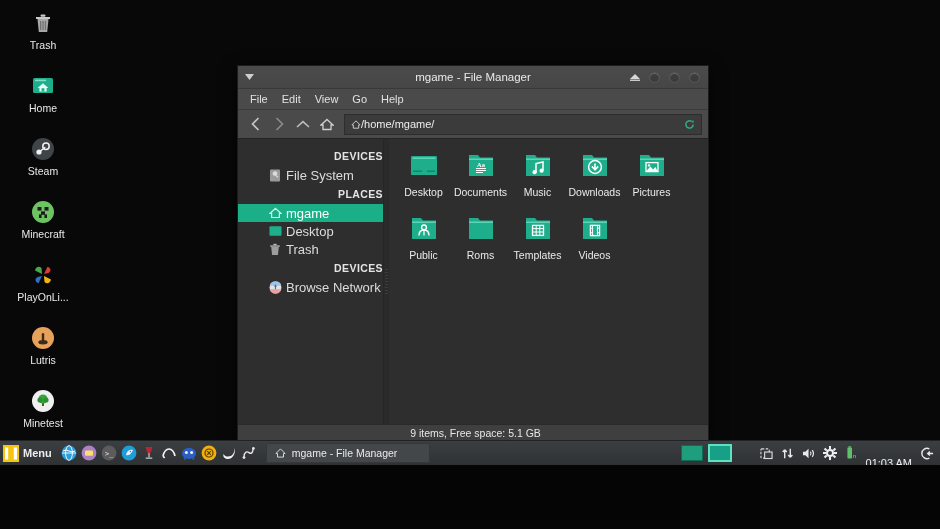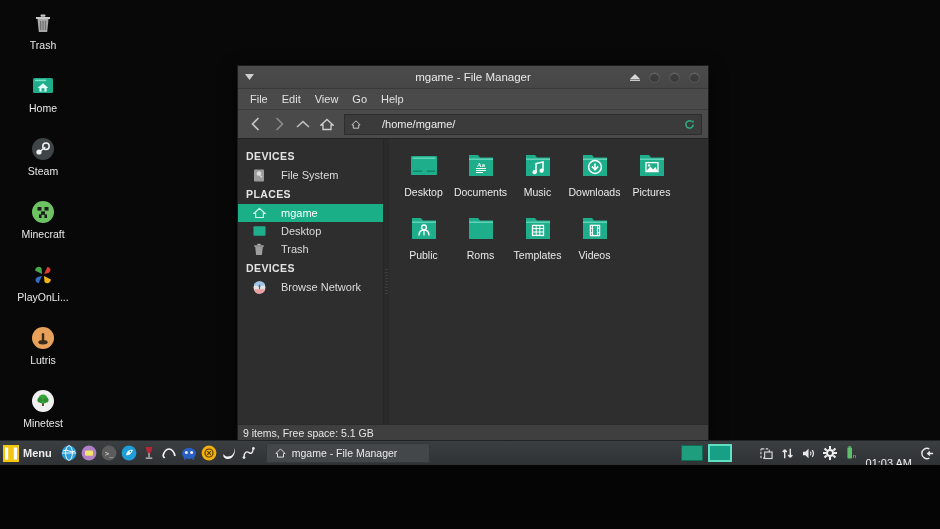--- a/index.html
+++ b/index.html
@@ -59,57 +59,57 @@
   .menubar .mi{color:#e2e2e2;font-size:11px;padding:2px 6px;border-radius:2px;cursor:default;}
 
   .pathbar{
     height:28px;background:#4a4a4a;display:flex;align-items:center;
     padding:0 6px;gap:2px;flex:0 0 auto;border-bottom:1px solid #242424;
   }
   .navbtn{width:22px;height:22px;display:flex;align-items:center;justify-content:center;color:#bdbdbd;}
   .navbtn.dim{color:#7d7d7d;}
   .pathentry{
     flex:1;height:19px;margin-left:4px;background:#3b3b3b;border:1px solid #2d2d2d;
-    display:flex;align-items:center;gap:21px;padding:0 6px;
+    display:flex;align-items:center;gap:0;padding:0 6px;
   }
   .pathentry .ptxt{color:#ededed;font-size:11px;}
   .path-reload{margin-left:auto;color:#2fae7f;font-size:11px;}
 
   .fm-body{flex:1;display:flex;min-height:0;background:#2e2e2e;}
   .sidebar{
     width:145px;background:#2e2e2e;padding-top:7px;flex:0 0 auto;
-    border-right:1px solid #262626;overflow:hidden;
+    border-right:1px solid #262626;overflow:hidden;text-align:right;
   }
   .side-head{
     color:#e4e4e4;font-size:10.5px;font-weight:bold;letter-spacing:.4px;
     padding:4px 0 4px 8px;
   }
   .side-item{
-    height:18px;display:flex;align-items:center;gap:15px;padding-left:14px;
-    color:#dcdcdc;font-size:11px;cursor:default;
+    height:18px;display:flex;align-items:center;gap:4px;padding-left:30px;
+    color:#dcdcdc;font-size:13px;cursor:default;
   }
   .side-item.sel{background:#1aaf87;color:#ffffff;}
   .side-item .sglyph{width:14px;height:14px;display:flex;align-items:center;justify-content:center;}
 
   .splitter{width:5px;background:#2a2a2a;position:relative;flex:0 0 auto;}
   .splitter .grip{position:absolute;top:50%;left:1px;width:3px;height:26px;margin-top:-13px;
     background:repeating-linear-gradient(#3d3d3d 0 1px,transparent 1px 3px);}
 
   .content{flex:1;background:#2e2e2e;padding:8px 0 0 6px;overflow:hidden;}
   .icon-grid{display:flex;flex-wrap:wrap;align-content:flex-start;}
   .fitem{
     width:57px;height:62px;display:flex;flex-direction:column;align-items:center;
     cursor:default;margin:0 0 1px 0;
   }
   .fitem .fglyph{width:32px;height:32px;margin-top:3px;}
   .fitem .flbl{color:#eaeaea;font-size:10.5px;margin-top:4px;white-space:nowrap;}
 
   .statusbar{
     height:16px;background:#3f3f3f;border-top:1px solid #2a2a2a;
-    display:flex;align-items:center;padding-left:5px;flex:0 0 auto;
+    display:flex;align-items:center;padding-left:5px;flex:0 0 auto;justify-content:center;
   }
   .statusbar .stxt{color:#e6e6e6;font-size:10.5px;}
 
   
   #taskbar{
     position:absolute;left:0;bottom:0;width:940px;height:24px;
     background:linear-gradient(#3b3f42,#2f3234);
     display:flex;align-items:center;border-top:1px solid #202325;
   }
   .menu-btn{display:flex;align-items:center;gap:4px;height:22px;padding:0 6px 0 3px;cursor:default;}

